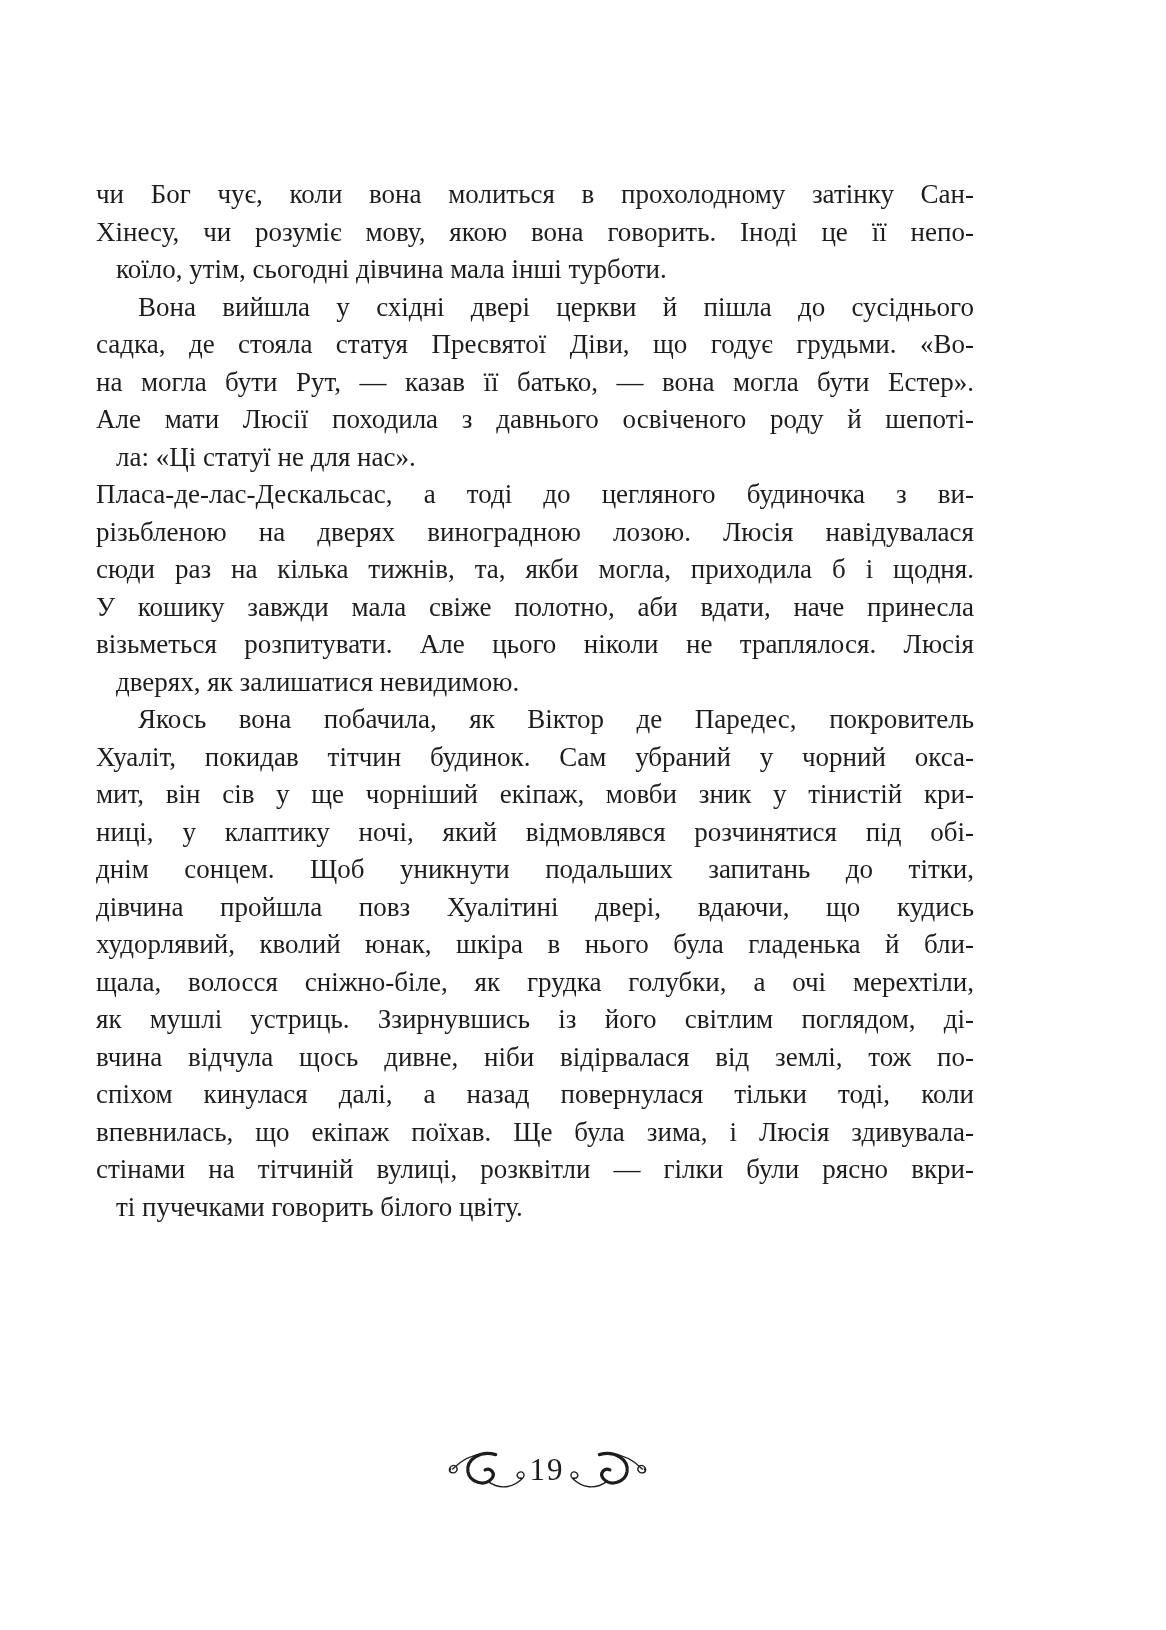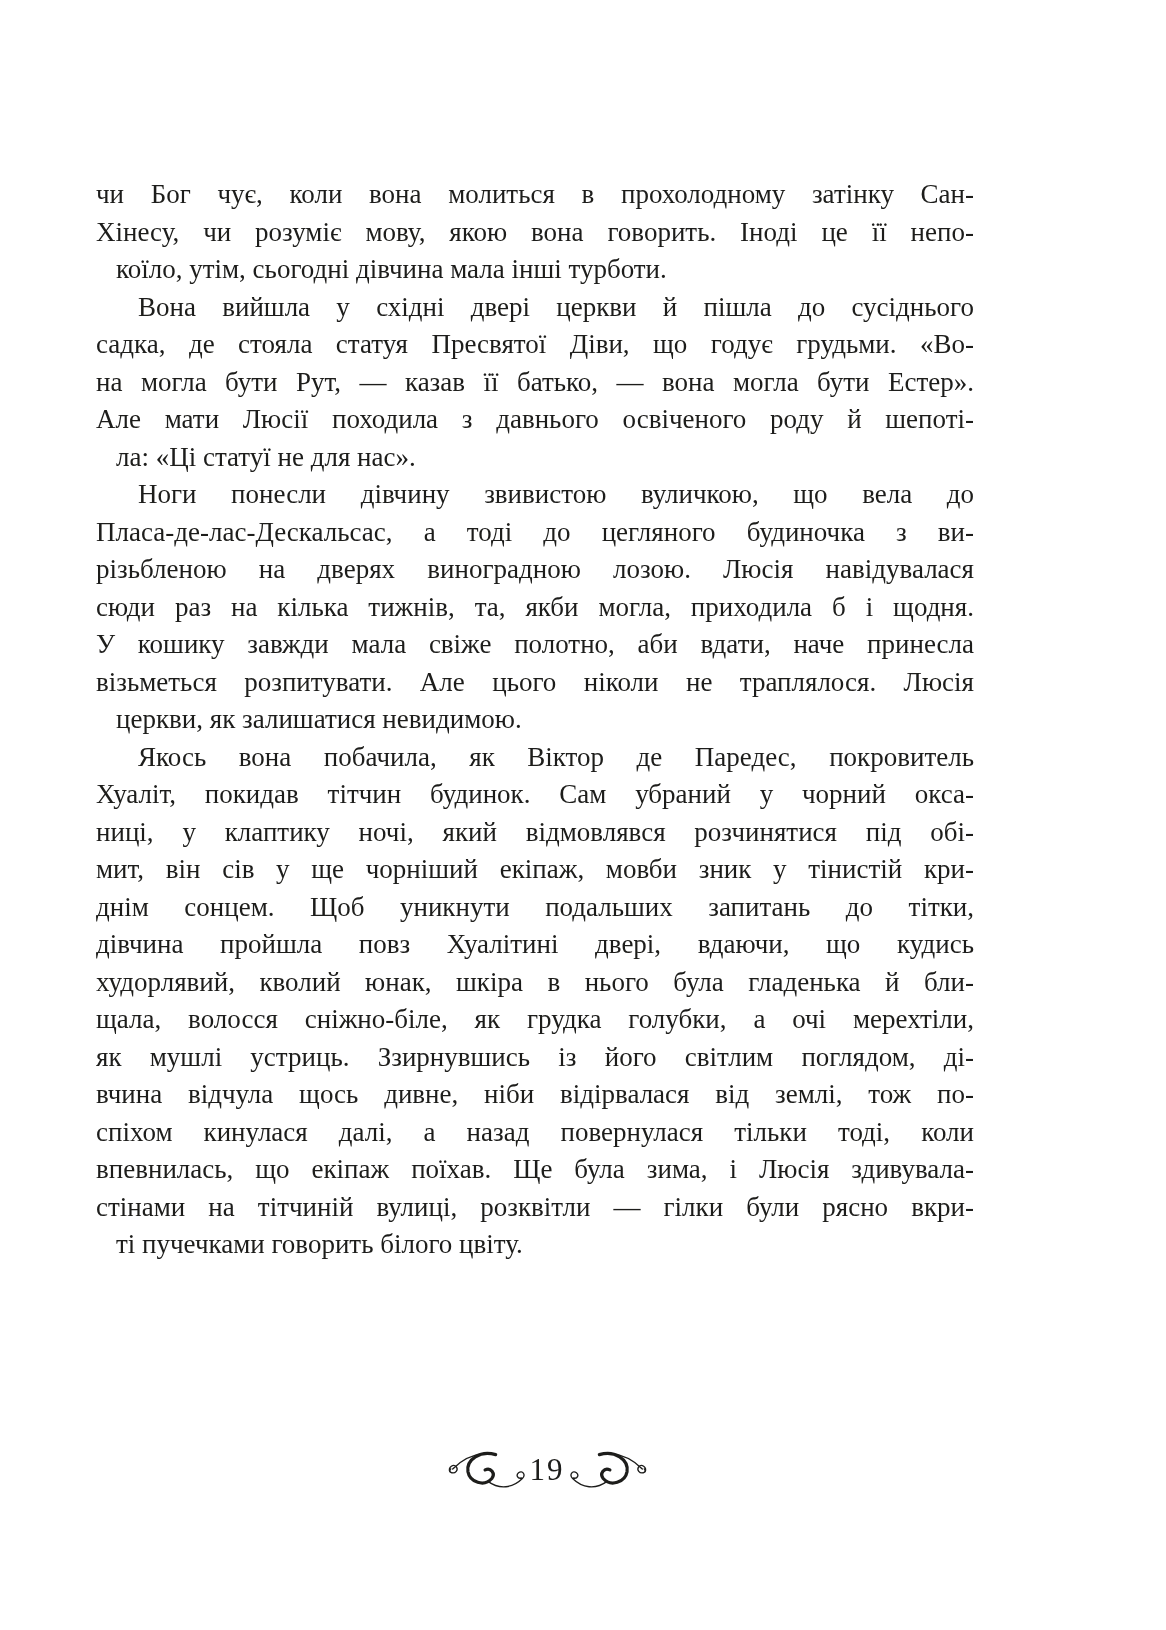--- a/index.html
+++ b/index.html
@@ -77,31 +77,30 @@
 
   <div class="text-block">
       <div class="line">чи Бог чує, коли вона молиться в прохолодному затінку Сан-</div>
       <div class="line">Хінесу, чи розуміє мову, якою вона говорить. Іноді це її непо-</div>
       <div class="line last">коїло, утім, сьогодні дівчина мала інші турботи.</div>
       <div class="line indent">Вона вийшла у східні двері церкви й пішла до сусіднього</div>
       <div class="line">садка, де стояла статуя Пресвятої Діви, що годує грудьми. «Во-</div>
       <div class="line">на могла бути Рут, — казав її батько, — вона могла бути Естер».</div>
       <div class="line">Але мати Люсії походила з давнього освіченого роду й шепоті-</div>
       <div class="line last">ла: «Ці статуї не для нас».</div>
-      <div class="line indent">Ноги понесли дівчину звивистою вуличкою, що вела до</div>
       <div class="line">Пласа-де-лас-Дескальсас, а тоді до цегляного будиночка з ви-</div>
       <div class="line">різьбленою на дверях виноградною лозою. Люсія навідувалася</div>
       <div class="line">сюди раз на кілька тижнів, та, якби могла, приходила б і щодня.</div>
       <div class="line">У кошику завжди мала свіже полотно, аби вдати, наче принесла</div>
       <div class="line">візьметься розпитувати. Але цього ніколи не траплялося. Люсія</div>
-      <div class="line last">церкви, як залишатися невидимою.</div>
+      <div class="line last">дверях, як залишатися невидимою.</div>
       <div class="line indent">Якось вона побачила, як Віктор де Паредес, покровитель</div>
       <div class="line">Хуаліт, покидав тітчин будинок. Сам убраний у чорний окса-</div>
+      <div class="line">мит, він сів у ще чорніший екіпаж, мовби зник у тінистій кри-</div>
       <div class="line">ниці, у клаптику ночі, який відмовлявся розчинятися під обі-</div>
-      <div class="line">мит, він сів у ще чорніший екіпаж, мовби зник у тінистій кри-</div>
       <div class="line">днім сонцем. Щоб уникнути подальших запитань до тітки,</div>
       <div class="line">дівчина пройшла повз Хуалітині двері, вдаючи, що кудись</div>
       <div class="line">худорлявий, кволий юнак, шкіра в нього була гладенька й бли-</div>
       <div class="line">щала, волосся сніжно-біле, як грудка голубки, а очі мерехтіли,</div>
       <div class="line">як мушлі устриць. Ззирнувшись із його світлим поглядом, ді-</div>
       <div class="line">вчина відчула щось дивне, ніби відірвалася від землі, тож по-</div>
       <div class="line">спіхом кинулася далі, а назад повернулася тільки тоді, коли</div>
       <div class="line">впевнилась, що екіпаж поїхав. Ще була зима, і Люсія здивувала-</div>
       <div class="line">стінами на тітчиній вулиці, розквітли — гілки були рясно вкри-</div>
       <div class="line last">ті пучечками говорить білого цвіту.</div>

